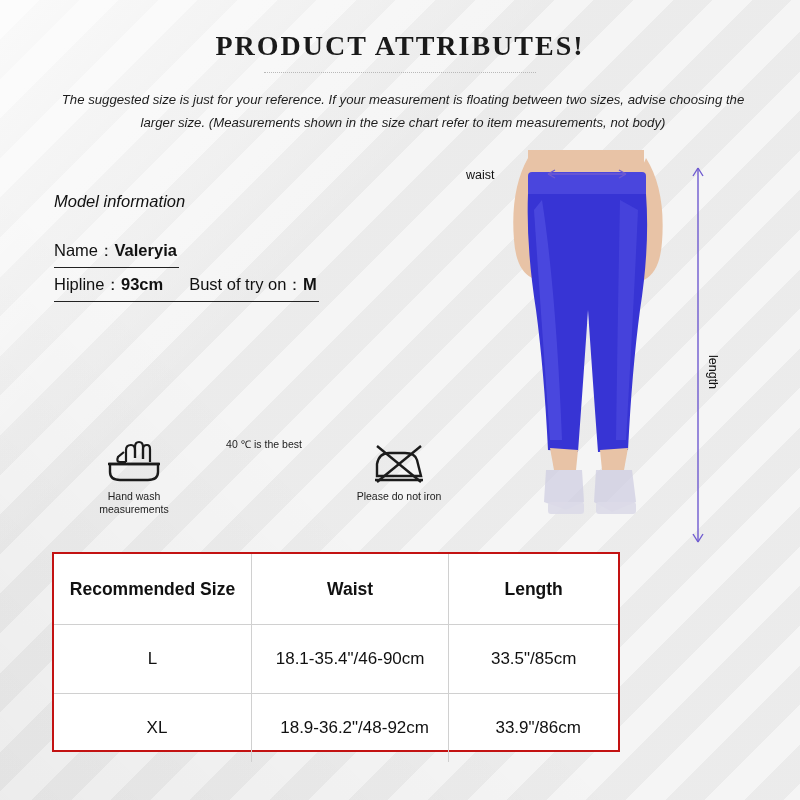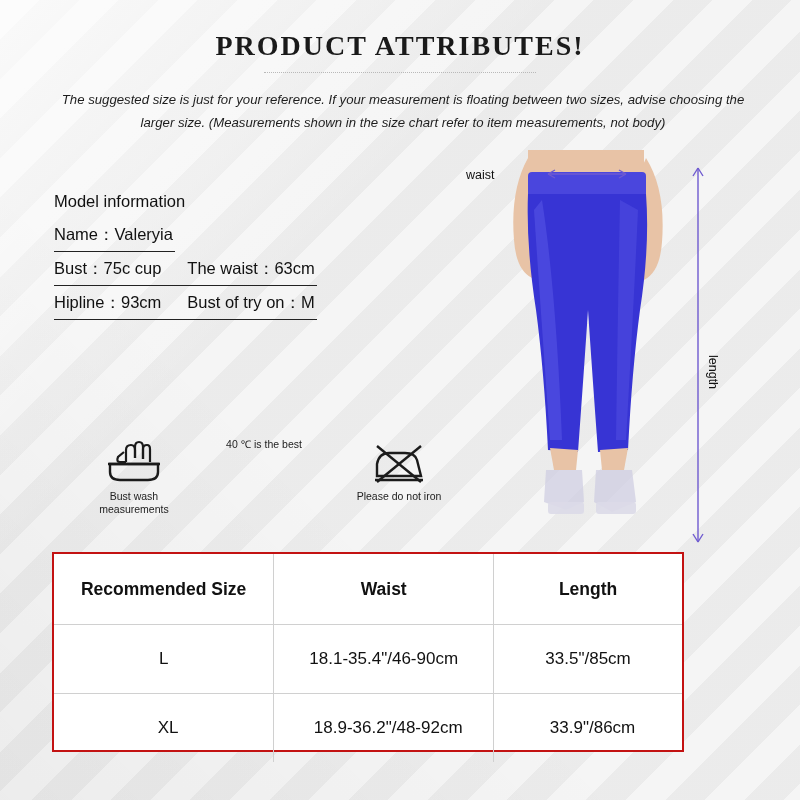--- a/index.html
+++ b/index.html
@@ -63,33 +63,34 @@
   .model-info {
     position: absolute;
     top: 186px;
     left: 54px;
     width: 420px;
     color: #111;
   }
   .model-info .heading {
     font-size: 16.5px;
     line-height: 30px;
-    margin-bottom: 2px;
+    margin-bottom: 18px;
+    font-style: italic;
   }
   .mi-row {
     font-size: 16.5px;
     line-height: 32px;
     white-space: nowrap;
   }
   .u {
     border-bottom: 1px solid #222;
     display: inline-block;
     padding: 0 2px 1px 0;
   }
-  .mi-row .val { font-weight: normal; }
+  .mi-row .val { font-weight: bold; }
   .gap { display: inline-block; width: 26px; }
 
   
   .care {
     position: absolute;
     top: 432px;
     left: 54px;
     width: 420px;
   }
   .care-item {
@@ -133,21 +134,21 @@
     color: #111;
     writing-mode: vertical-rl;
     text-orientation: mixed;
   }
 
   
   .table-wrap {
     position: absolute;
     left: 52px;
     top: 552px;
-    width: 632px;
+    width: 568px;
     height: 200px;
     border: 2px solid #c31212;
     background: #ffffff;
     box-sizing: border-box;
   }
   table {
     border-collapse: collapse;
     width: 100%;
     height: 100%;
     table-layout: fixed;
@@ -185,44 +186,41 @@
   <div class="intro">The suggested size is just for your reference. If your measurement is floating between two sizes, advise choosing the larger size. (Measurements shown in the size chart refer to item measurements, not body)</div>
 
   <div class="model-info">
     <div class="heading">Model information</div>
 
     <div class="mi-row">
       <span class="u"><span>Name：</span><span class="val">Valeryia</span></span>
     </div>
 
 
-    <div class="mi-row">
-      <span class="u"><span>Bust：</span><span class="val">75c cup</span><span class="gap"></span><span>The waist：</span><span class="val">63cm</span></span>
-    </div>
 
     <div class="mi-row">
       <span class="u"><span>Hipline：</span><span class="val">93cm</span><span class="gap"></span><span>Bust of try on：</span><span class="val">M</span></span>
     </div>
   </div>
 
   <div class="care">
 
     <div class="care-item care-1">
       <div class="care-ico">
         <svg width="56" height="46" viewBox="0 0 56 46">
           <path d="M4 26 L4 34 Q4 42 14 42 L42 42 Q52 42 52 34 L52 26 Z" fill="none" stroke="#1b1b1b" stroke-width="2.4"></path>
           <path d="M2 26 L54 26" stroke="#1b1b1b" stroke-width="2.4"></path>
           <path d="M20 24 L20 12 Q20 7 25 7 Q29 7 29 12 L29 20" fill="none" stroke="#1b1b1b" stroke-width="2.2"></path>
           <path d="M29 20 L29 9 Q29 4 33 4 Q37 4 37 9 L37 21" fill="none" stroke="#1b1b1b" stroke-width="2.2"></path>
           <path d="M37 21 L37 11 Q37 7 41 7 Q44 7 44 11 L44 24" fill="none" stroke="#1b1b1b" stroke-width="2.2"></path>
           <path d="M20 24 L14 24 Q10 24 12 19 L18 14" fill="none" stroke="#1b1b1b" stroke-width="2.2"></path>
         </svg>
       </div>
       <div class="care-lbl">
-        <span>Bust wash</span><br>
+        <span>Hand wash</span><br>
         <span>measurements</span>
       </div>
     </div>
 
     <div class="care-item care-2">
       <div class="care-lbl">40 ℃ is the best</div>
     </div>
 
     <div class="care-item care-3">
       <div class="care-ico">

